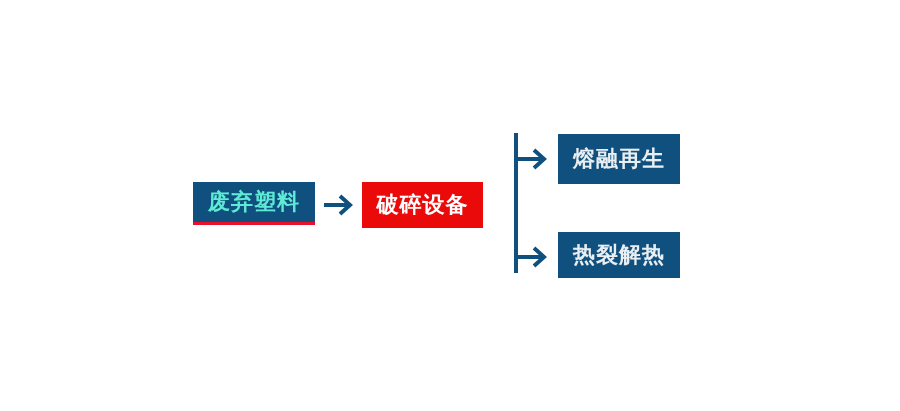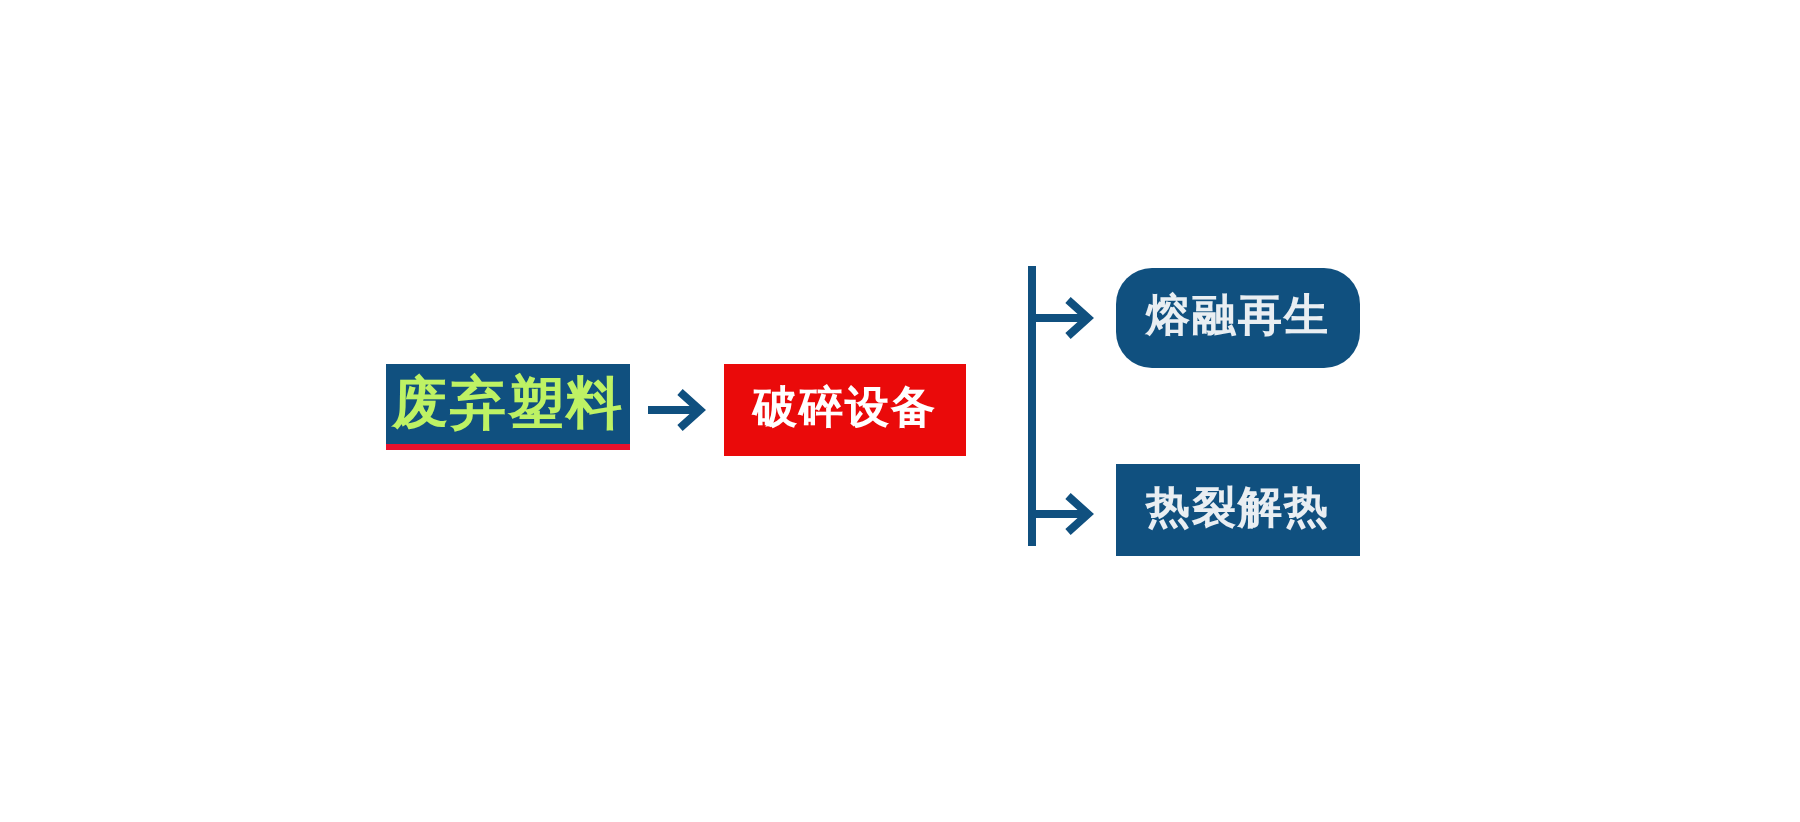--- a/index.html
+++ b/index.html
@@ -40,22 +40,22 @@
   
   #node-waste-plastic {
     left: 193px;
     top: 182px;
     width: 122px;
     height: 43px;
     background: #10507f;
     border-bottom: 3px solid #e8112d;
   }
   #node-waste-plastic .node-label {
-    color: #bef264;
-    font-size: 28px;
+    color: #5eead4;
+    font-size: 22px;
     font-weight: 600;
   }
 
   #node-crusher {
     left: 362px;
     top: 182px;
     width: 121px;
     height: 46px;
     background: #ea0a0a;
   }
@@ -64,21 +64,20 @@
     font-size: 22px;
     font-weight: 600;
   }
 
   #node-melt-regeneration {
     left: 558px;
     top: 134px;
     width: 122px;
     height: 50px;
     background: #10507f;
-    border-radius: 18px;
   }
   #node-melt-regeneration .node-label {
     color: #e9eef2;
     font-size: 22px;
     font-weight: 600;
   }
 
   #node-pyrolysis {
     left: 558px;
     top: 232px;

